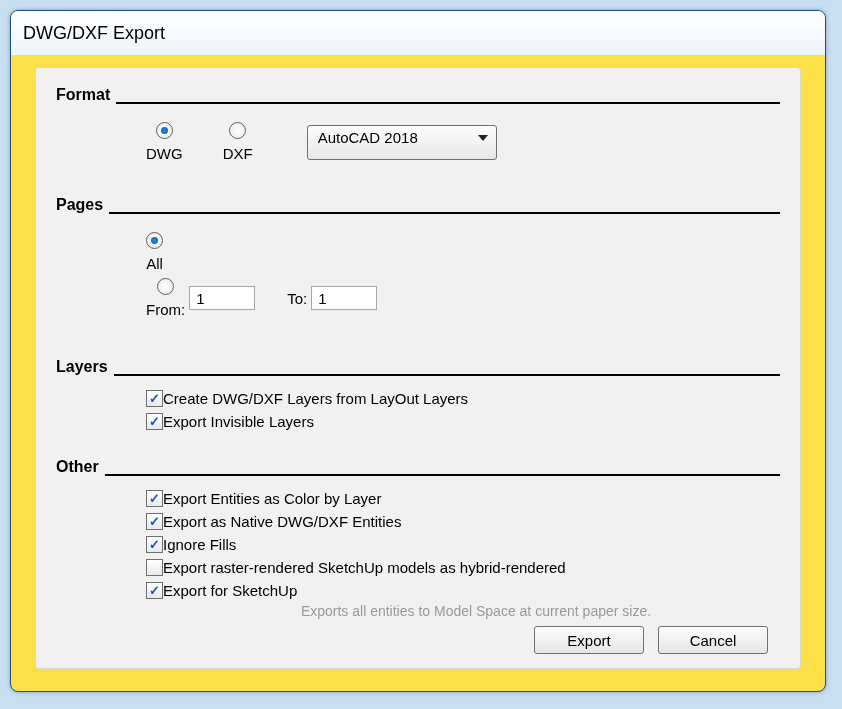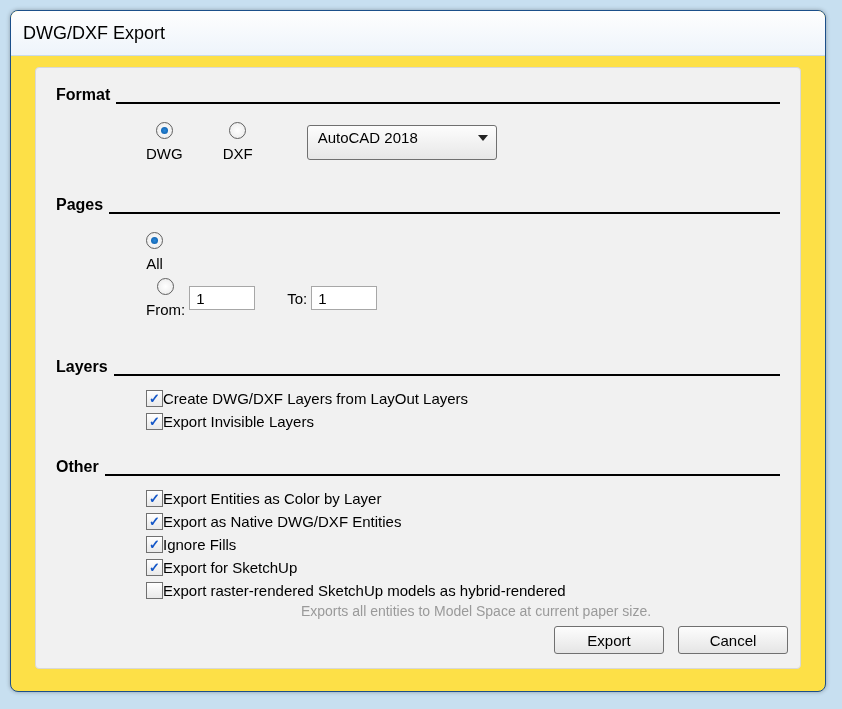--- a/index.html
+++ b/index.html
@@ -162,21 +162,21 @@
   .hint {
     margin-left: 116px;
     color: #9a9a9a;
     font-size: 14px;
     margin-top: -2px;
     text-align: center;
   }
 
   .footer {
     position: absolute;
-    right: 12px;
+    right: 32px;
     bottom: 14px;
     display: flex;
     gap: 14px;
   }
   .btn {
     width: 110px;
     height: 28px;
     border: 1px solid #707070;
     border-radius: 3px;
     background: linear-gradient(#fdfdfd, #e5e5e5);
@@ -278,29 +278,29 @@
           <span>Export as Native DWG/DXF Entities</span>
         </span>
       </div>
       <div class="row tight">
         <span class="checkbox checked">
           <span class="box"></span>
           <span>Ignore Fills</span>
         </span>
       </div>
       <div class="row tight">
+        <span class="checkbox">
+          <span class="box"></span>
+          <span>Export raster-rendered SketchUp models as hybrid-rendered</span>
+        </span>
+      </div>
+      <div class="row tight">
         <span class="checkbox checked">
           <span class="box"></span>
           <span>Export for SketchUp</span>
-        </span>
-      </div>
-      <div class="row tight">
-        <span class="checkbox">
-          <span class="box"></span>
-          <span>Export raster-rendered SketchUp models as hybrid-rendered</span>
         </span>
       </div>
       <div class="hint">Exports all entities to Model Space at current paper size.</div>
     </div>
 
     <div class="footer">
       <button class="btn">
         <span>Export</span>
       </button>
       <button class="btn">

